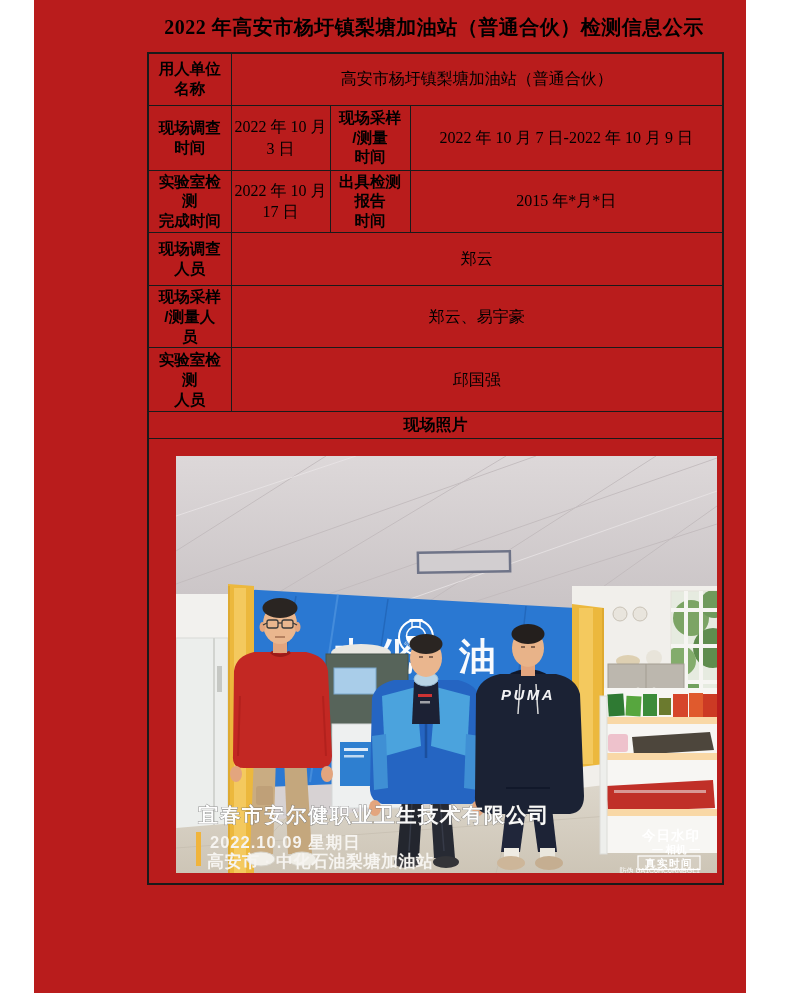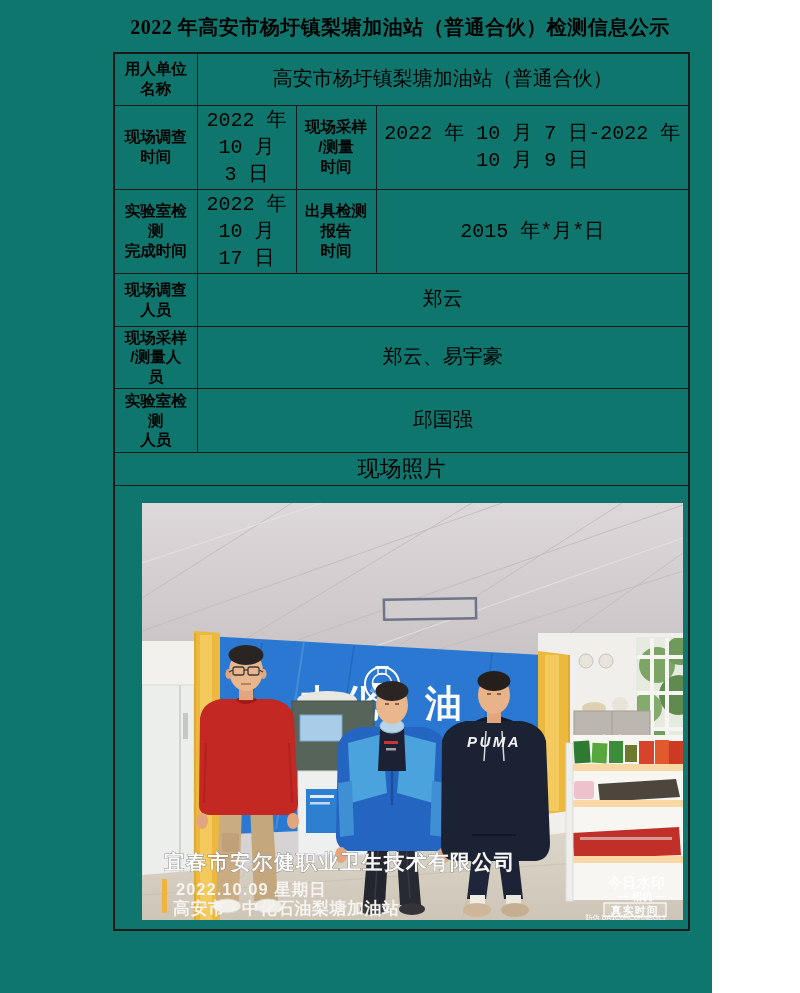--- a/index.html
+++ b/index.html
@@ -1,21 +1,21 @@
 <!DOCTYPE html>
 <html><head>
 <meta charset="utf-8">
 <style>
   html,body{margin:0;padding:0;}
   body{
     width:800px;height:993px;background:#ffffff;color:#000;
     font-family:"Liberation Sans","DejaVu Sans",sans-serif;
     position:relative;overflow:hidden;
   }
-  .sheet{position:relative;width:712px;height:993px;background:#0f766e;}
+  .sheet{position:relative;width:712px;height:993px;background:#b91c1c;margin-left:34px;}
   .doc-title{
     position:absolute;left:0;top:14px;width:800px;
     text-align:center;font-family:"Liberation Serif","DejaVu Serif",serif;
     font-weight:bold;font-size:20px;letter-spacing:.5px;margin:0;
   }
   table.info{
     position:absolute;left:113px;top:52px;width:575px;
     border-collapse:collapse;table-layout:fixed;
     border:2px solid #1a1a1a;
   }
@@ -23,26 +23,26 @@
     border:1.5px solid #1a1a1a;
     text-align:center;vertical-align:middle;
     padding:1px 3px;overflow:hidden;
   }
   th.lbl{
     font-weight:bold;font-size:15.5px;line-height:1.28;
     white-space:pre-line;
     font-family:"Liberation Sans","DejaVu Sans",sans-serif;
   }
   td.val{
-    font-size:20px;line-height:1.35;
-    font-family:Liberation Mono, monospace;
+    font-size:16px;line-height:1.35;
+    font-family:Liberation Serif, serif;
     white-space:pre-line;
   }
   td.sec{
-    font-weight:normal;font-size:22px;
+    font-weight:bold;font-size:16px;
     font-family:"Liberation Sans","DejaVu Sans",sans-serif;
   }
   td.photo-cell{padding:0;vertical-align:top;}
   .photo-wrap{
     width:541px;height:417px;margin:7px 0 0 24px;
     position:relative;background:#d7d2d3;overflow:hidden;
   }
   .photo-wrap svg{display:block;}
 </style>
 </head>

